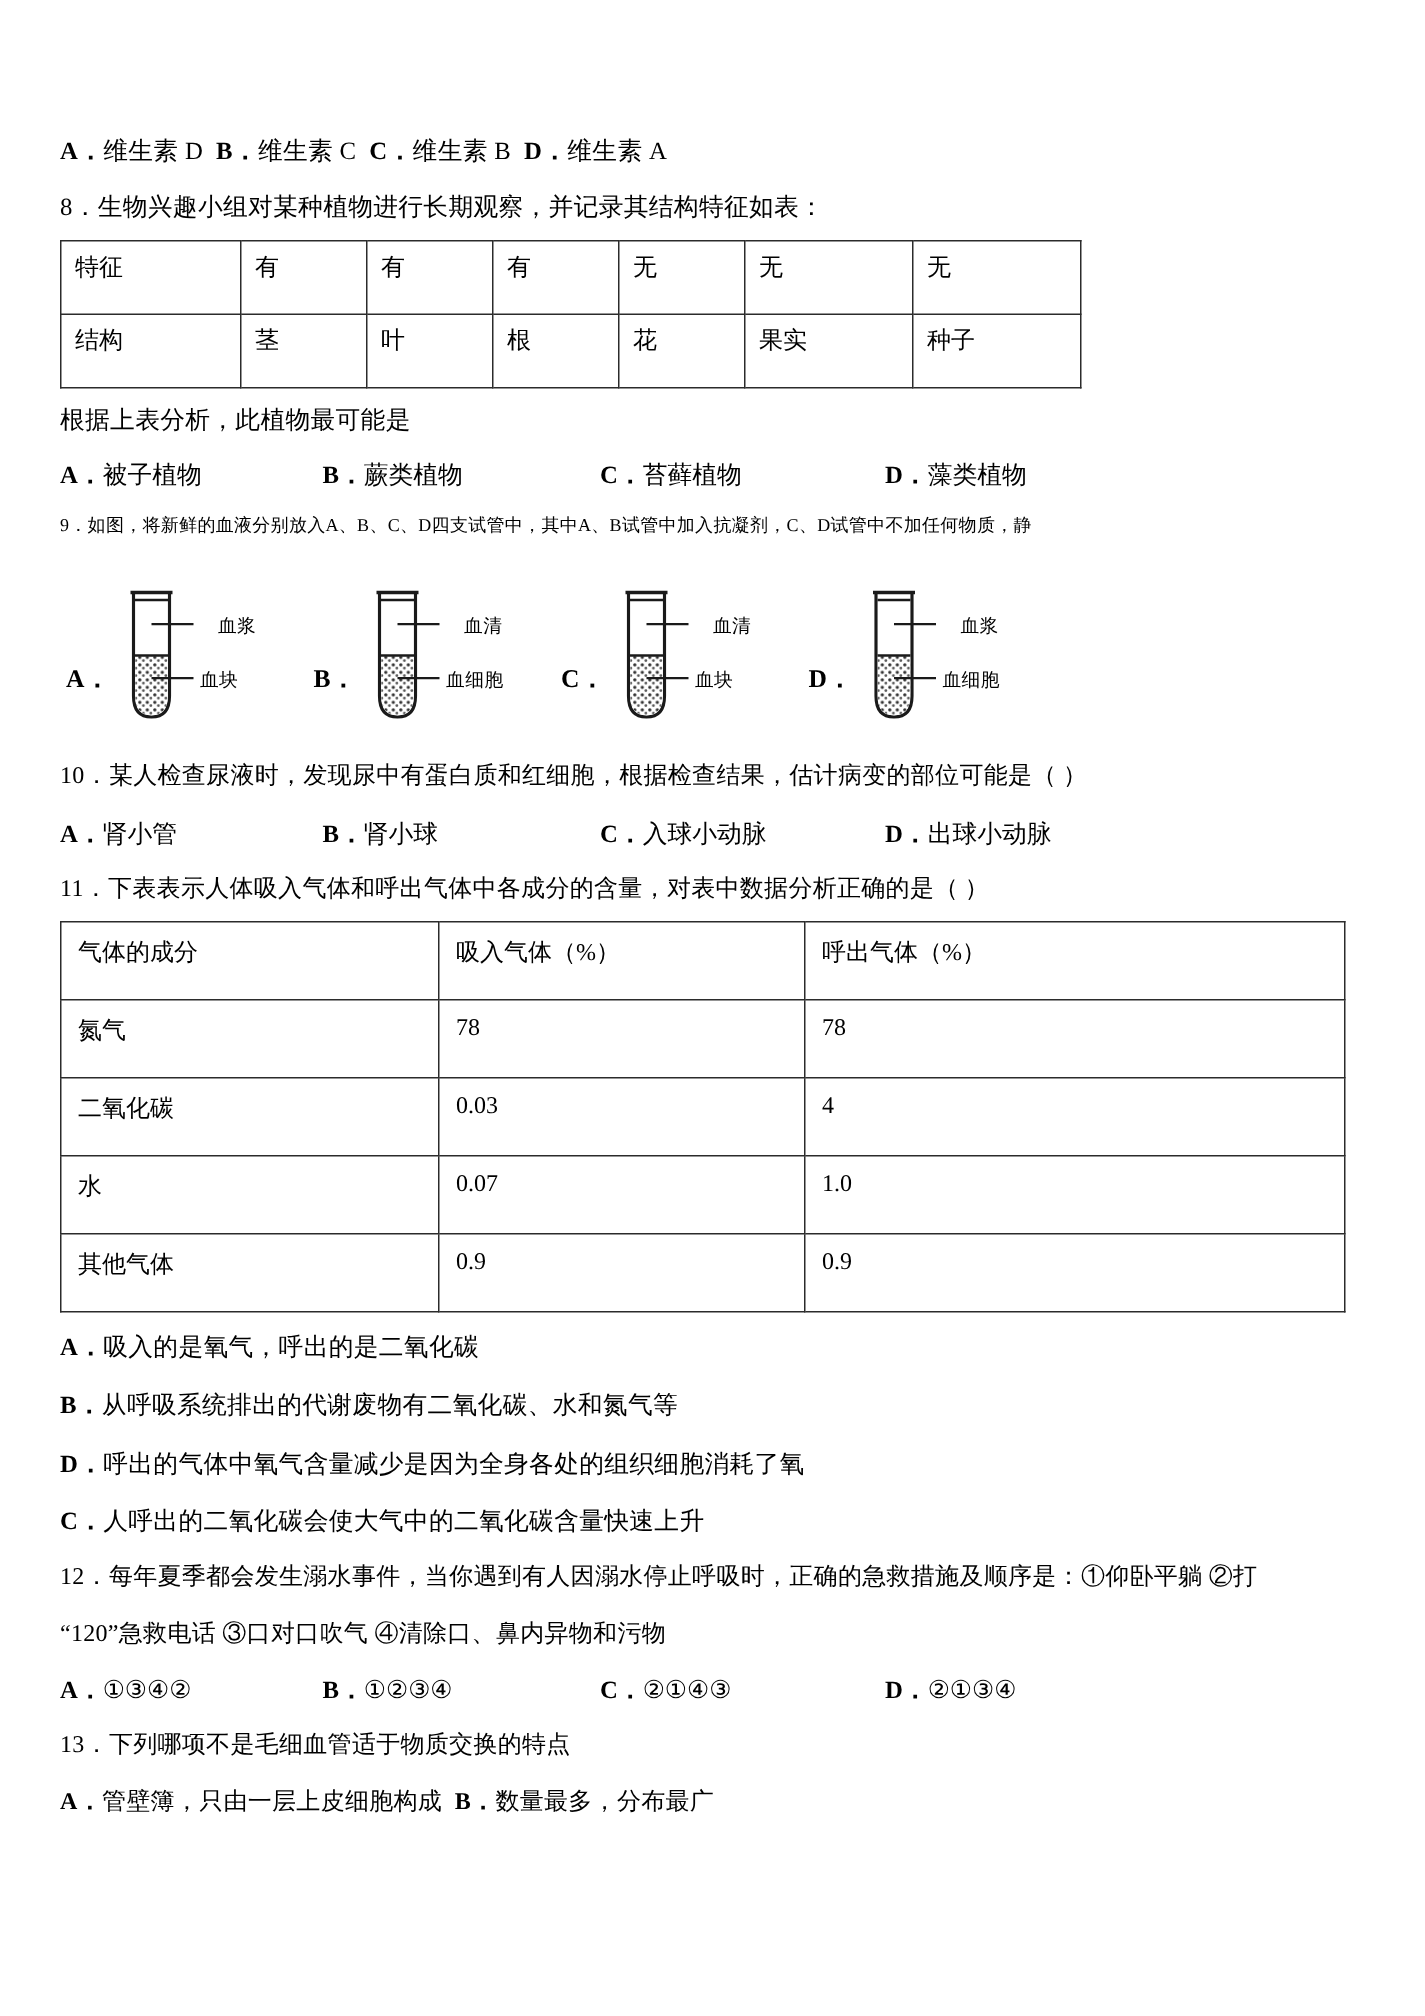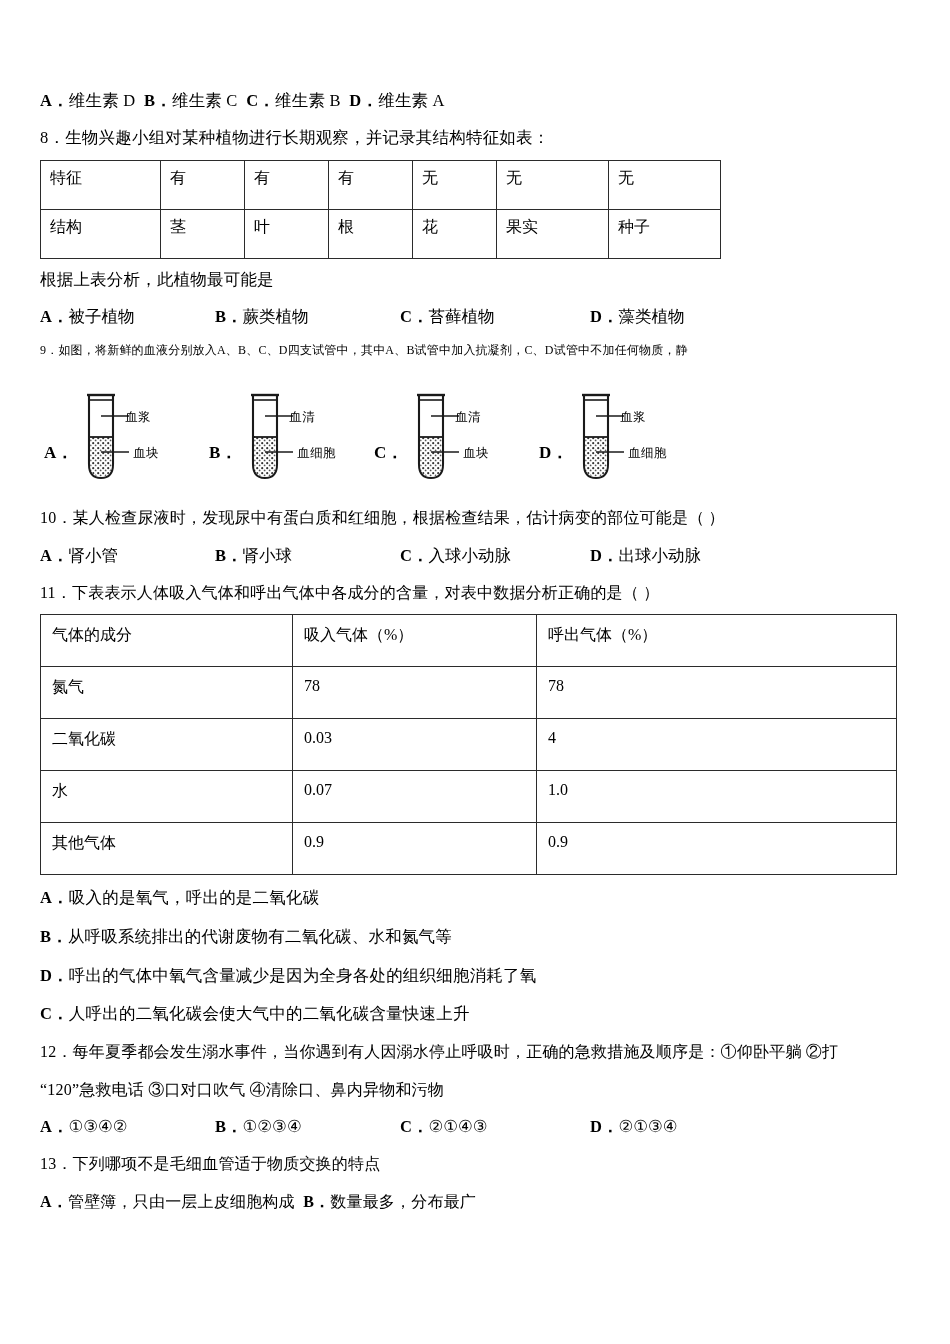--- a/index.html
+++ b/index.html
@@ -120,21 +120,21 @@
     margin-top: 28px;
   }
   .tube-fig { position: relative; width: 120px; height: 92px; }
   .tube-svg { position: absolute; left: 0; top: 0; }
   .tube-cap {
     position: absolute;
     font-size: 12.5px;
     white-space: nowrap;
     letter-spacing: 0.3px;
   }
-  .tube-cap.top { left: 48px; top: 17px; }
+  .tube-cap.top { left: 68px; top: 17px; }
   .tube-cap.bot { left: 56px; top: 53px; }
 </style>
 </head>
 <body>
 
 <div class="page">
 <div class="content">
 
   <div class="line">
     <span class="opt-label">A．</span><span>维生素 D</span>&nbsp;&nbsp;<span class="opt-label">B．</span><span>维生素 C</span>&nbsp;&nbsp;<span class="opt-label">C．</span><span>维生素 B</span>&nbsp;&nbsp;<span class="opt-label">D．</span><span>维生素 A</span>

